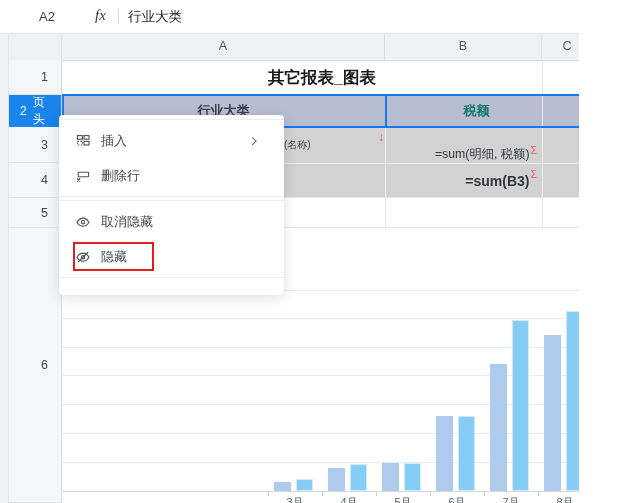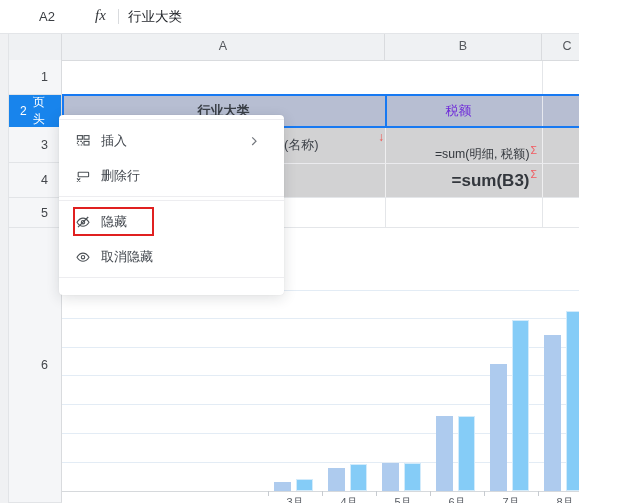--- a/index.html
+++ b/index.html
@@ -39,29 +39,29 @@
   .row5border{position:absolute;left:62px;top:198px;width:578px;height:30px;
               border-bottom:1px solid #e4e6e9;box-sizing:border-box;z-index:1;}
   .sel-top{position:absolute;left:62px;top:94px;width:578px;height:2px;background:#1779f2;z-index:6;}
   .sel-bottom{position:absolute;left:62px;top:126px;width:578px;height:2px;background:#1779f2;z-index:6;}
   .a2border{position:absolute;left:62px;top:94px;width:325px;height:34px;border:2px solid #1779f2;
             box-sizing:border-box;z-index:6;}
   .title{position:absolute;left:62px;top:60px;width:520px;height:35px;line-height:35px;text-align:center;
          font-weight:bold;font-size:16.5px;color:#17191d;z-index:3;}
   .a2text{position:absolute;left:62px;top:95px;width:323px;height:32px;line-height:32px;text-align:center;
           font-size:13px;font-weight:600;color:#3a3f47;z-index:3;}
-  .b2text{position:absolute;left:380px;top:95px;width:157px;height:32px;line-height:32px;text-align:center;
-          font-size:13px;font-weight:400;color:#6d28d9;z-index:3;}
-  .a3text{position:absolute;left:284px;top:127px;height:36px;line-height:36px;font-size:13px;color:#3f434a;z-index:3;}
+  .b2text{position:absolute;left:398px;top:95px;width:157px;height:32px;line-height:32px;text-align:center;
+          font-size:13px;font-weight:700;color:#0f766e;z-index:3;}
+  .a3text{position:absolute;left:284px;top:127px;height:36px;line-height:36px;font-size:10px;color:#3f434a;z-index:3;}
   .a3arrow{position:absolute;left:378px;top:130px;font-size:12px;color:#f2524e;z-index:3;}
   .fwrap{position:absolute;left:385px;width:152px;display:flex;align-items:center;justify-content:flex-end;z-index:3;}
   .b3wrap{top:127px;height:36px;align-items:flex-end;}
   .b4wrap{top:163px;height:35px;}
   .ftext{font-size:12.3px;color:#33373d;}
-  .b4wrap .ftext{font-weight:bold;font-size:17px;}
+  .b4wrap .ftext{font-weight:bold;font-size:14px;}
   .sigma{font-size:10.5px;color:#f2595f;transform:translateY(-7px);margin-left:1px;}
   
   .chart{position:absolute;left:62px;top:228px;width:578px;height:280px;z-index:1;background:#fff;}
   .gline{position:absolute;left:0;width:578px;height:1px;background:#e3ecf5;}
   .axis{position:absolute;left:0;top:263px;width:578px;height:1px;background:#d6d9dc;}
   .tick{position:absolute;top:263px;width:1px;height:5px;background:#c7cbd0;}
   .bar{position:absolute;}
   .bar.b2s{border:1px solid #d2ebfb;box-sizing:border-box;}
   .xlab{position:absolute;top:267px;width:28px;text-align:center;font-size:11px;color:#565b62;}
   
@@ -138,20 +138,21 @@
   <div class="vline" style="left:385px;top:198px;height:30px"></div>
   <div class="vline" style="left:542px;top:60px;height:35px"></div>
   <div class="vline" style="left:593px;top:60px;height:35px"></div>
   <div class="vline" style="left:542px;top:198px;height:30px"></div>
   <div class="vline" style="left:593px;top:198px;height:30px"></div>
 
   <div class="sel-top"></div>
   <div class="sel-bottom"></div>
   <div class="a2border"></div>
 
+  <div class="title">其它报表_图表</div>
   <div class="a2text">行业大类</div>
   <div class="b2text">税额</div>
   <div class="a3text">(名称)</div>
   <div class="a3arrow">↓</div>
   <div class="fwrap b3wrap">
     <span class="ftext">=sum(明细, 税额)</span>
     <span class="sigma">Σ</span>
   </div>
   <div class="fwrap b4wrap">
     <span class="ftext">=sum(B3)</span>
@@ -228,31 +229,31 @@
         </span>
         <span>删除行</span>
       </div>
       <div class="mdiv"></div>
       <div class="mdiv"></div>
       <div class="mi">
         <span class="ic">
           <svg viewBox="0 0 16 16" width="16" height="16">
             <path d="M2 8.2 C3.8 5.4 5.8 4.1 8 4.1 C10.2 4.1 12.2 5.4 14 8.2 C12.2 11 10.2 12.3 8 12.3 C5.8 12.3 3.8 11 2 8.2 Z" stroke="#4c5156" stroke-width="1.1" fill="none"></path>
             <circle cx="8" cy="8.2" r="1.7" stroke="#4c5156" stroke-width="1.1" fill="none"></circle>
+          </svg>
+        </span>
+        <span>取消隐藏</span>
+      </div>
+      <div class="mi">
+        <span class="ic">
+          <svg viewBox="0 0 16 16" width="16" height="16">
+            <path d="M2 8.2 C3.8 5.4 5.8 4.1 8 4.1 C10.2 4.1 12.2 5.4 14 8.2 C12.2 11 10.2 12.3 8 12.3 C5.8 12.3 3.8 11 2 8.2 Z" stroke="#4c5156" stroke-width="1.1" fill="none"></path>
+            <circle cx="8" cy="8.2" r="1.7" stroke="#4c5156" stroke-width="1.1" fill="none"></circle>
             <path d="M3 13.2 L13.2 3" stroke="#4c5156" stroke-width="1.2" fill="none"></path>
           </svg>
         </span>
         <span>隐藏</span>
         <div class="red-box" style="border-color: rgb(224, 32, 32);"></div>
       </div>
-      <div class="mi">
-        <span class="ic">
-          <svg viewBox="0 0 16 16" width="16" height="16">
-            <path d="M2 8.2 C3.8 5.4 5.8 4.1 8 4.1 C10.2 4.1 12.2 5.4 14 8.2 C12.2 11 10.2 12.3 8 12.3 C5.8 12.3 3.8 11 2 8.2 Z" stroke="#4c5156" stroke-width="1.1" fill="none"></path>
-            <circle cx="8" cy="8.2" r="1.7" stroke="#4c5156" stroke-width="1.1" fill="none"></circle>
-          </svg>
-        </span>
-        <span>取消隐藏</span>
-      </div>
       <div class="mdiv"></div>
     </div>
 
 </div>
 
 </body></html>

